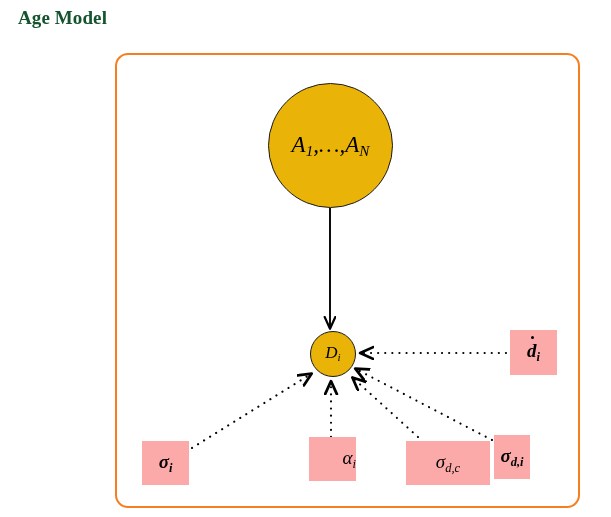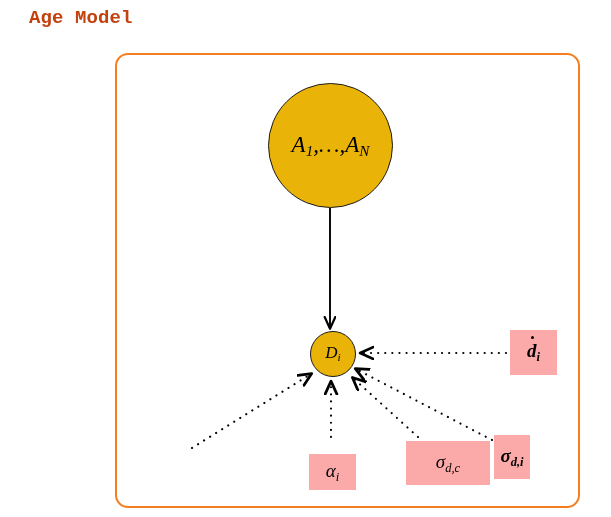--- a/index.html
+++ b/index.html
@@ -20,28 +20,27 @@
     left: 0; top: 0;
     width: 611px;
     height: 517px;
   }
 
   
   .panel-title {
     position: absolute;
     left: 18px;
     top: 6px;
-    font-family: Liberation Mono, monospace;
+    font-family: Liberation Serif, serif;
     font-weight: bold;
     font-size: 19px;
     letter-spacing: 0.1px;
-    color: #c2410c;
+    color: #14532d;
     white-space: nowrap;
     line-height: 24px;
-    margin-left: 11px;
   }
 
   
   .diagram-frame {
     position: absolute;
     left: 115px;
     top: 53px;
     width: 465px;
     height: 455px;
     border: 2.3px solid #f57f20;
@@ -110,21 +109,21 @@
     color: #000000;
     font-size: 19px;
     white-space: nowrap;
     line-height: 1;
   }
   .param-label.bold { font-weight: bold; }
 
   
   .pb-ddot   { left: 510px; top: 330px; width: 47px; height: 45px; }
   .pb-sigi   { left: 142px; top: 441px; width: 47px; height: 44px; }
-  .pb-alphai { left: 309px; top: 454px; width: 47px; height: 36px; }
+  .pb-alphai { left: 309px; top: 437px; width: 47px; height: 44px; justify-content: flex-end; }
   .pb-sigdc  { left: 406px; top: 441px; width: 84px; height: 44px; }
   .pb-sigdi  { left: 494px; top: 435px; width: 36px; height: 44px; font-weight: bold; }
 
   
   sub.m {
     font-size: 0.66em;
     vertical-align: -0.28em;
     font-style: italic;
     letter-spacing: 0;
   }
@@ -186,20 +185,25 @@
       <span>D</span><sub class="m">i</sub>
     </span>
   </div>
 
   <div class="param-box pb-ddot">
     <span class="param-label bold">
       <span class="dotaccent"><span>d</span></span><sub class="m">i</sub>
     </span>
   </div>
 
+  <div class="param-box pb-sigi">
+    <span class="param-label bold">
+      <span>σ</span><sub class="m">i</sub>
+    </span>
+  </div>
 
   <div class="param-box pb-alphai">
     <span class="param-label">
       <span>α</span><sub class="m">i</sub>
     </span>
   </div>
 
   <div class="param-box pb-sigdc">
     <span class="param-label">
       <span>σ</span><sub class="m">d,c</sub>

